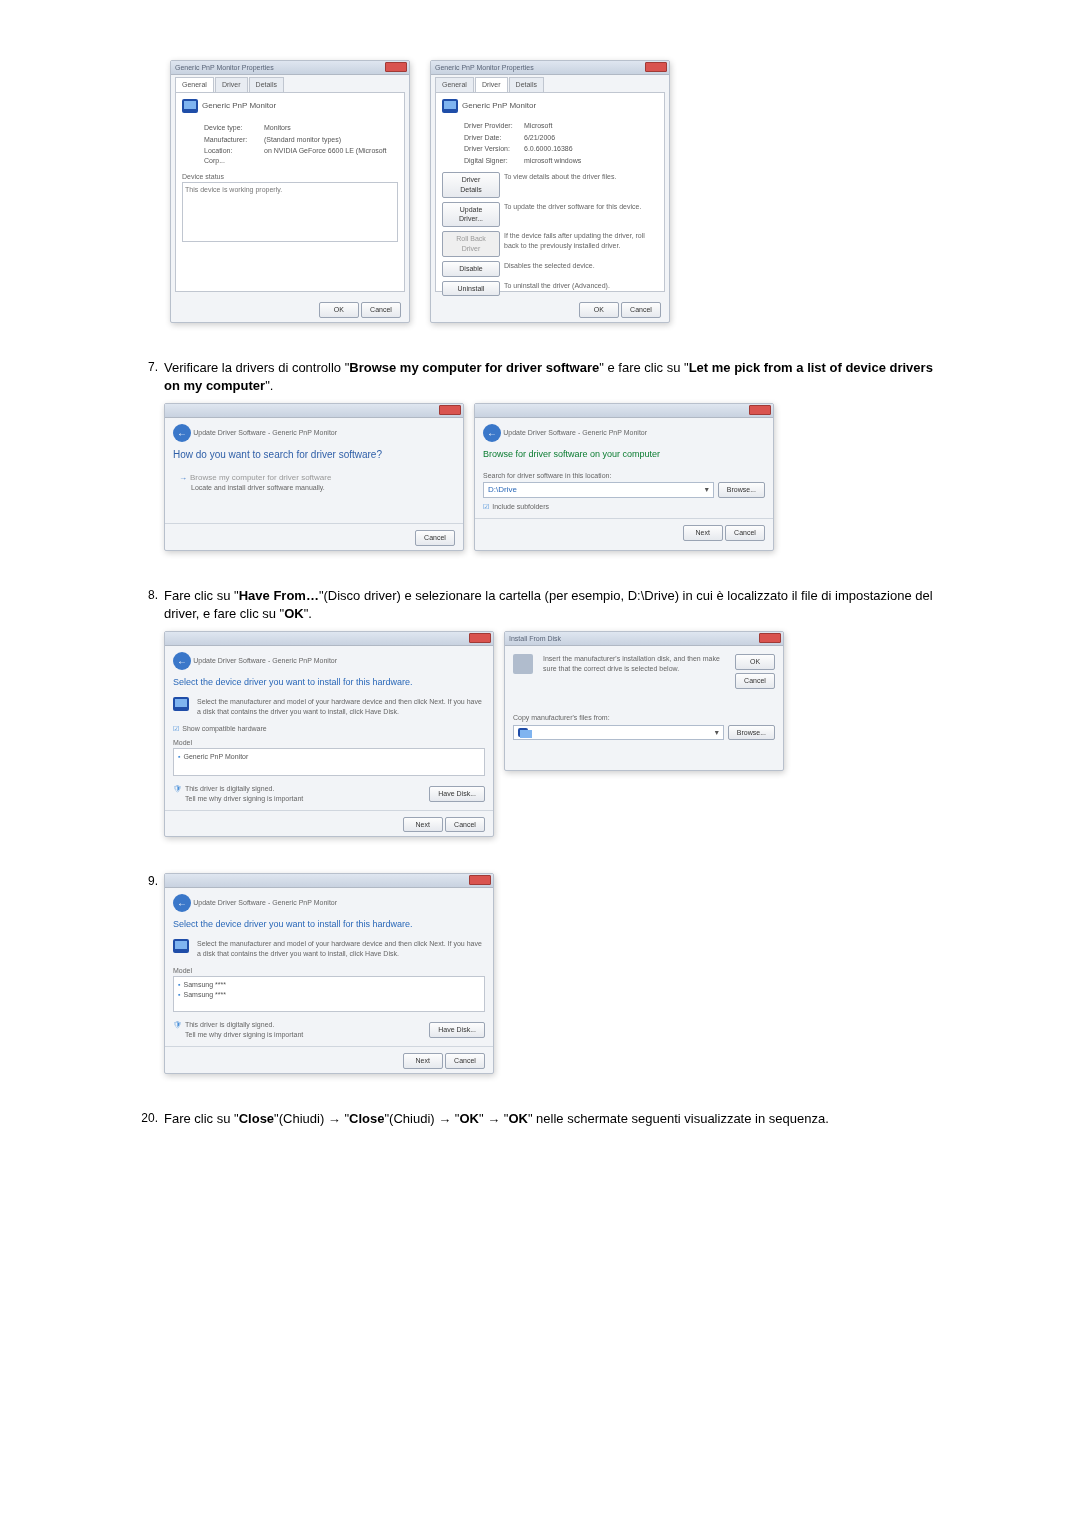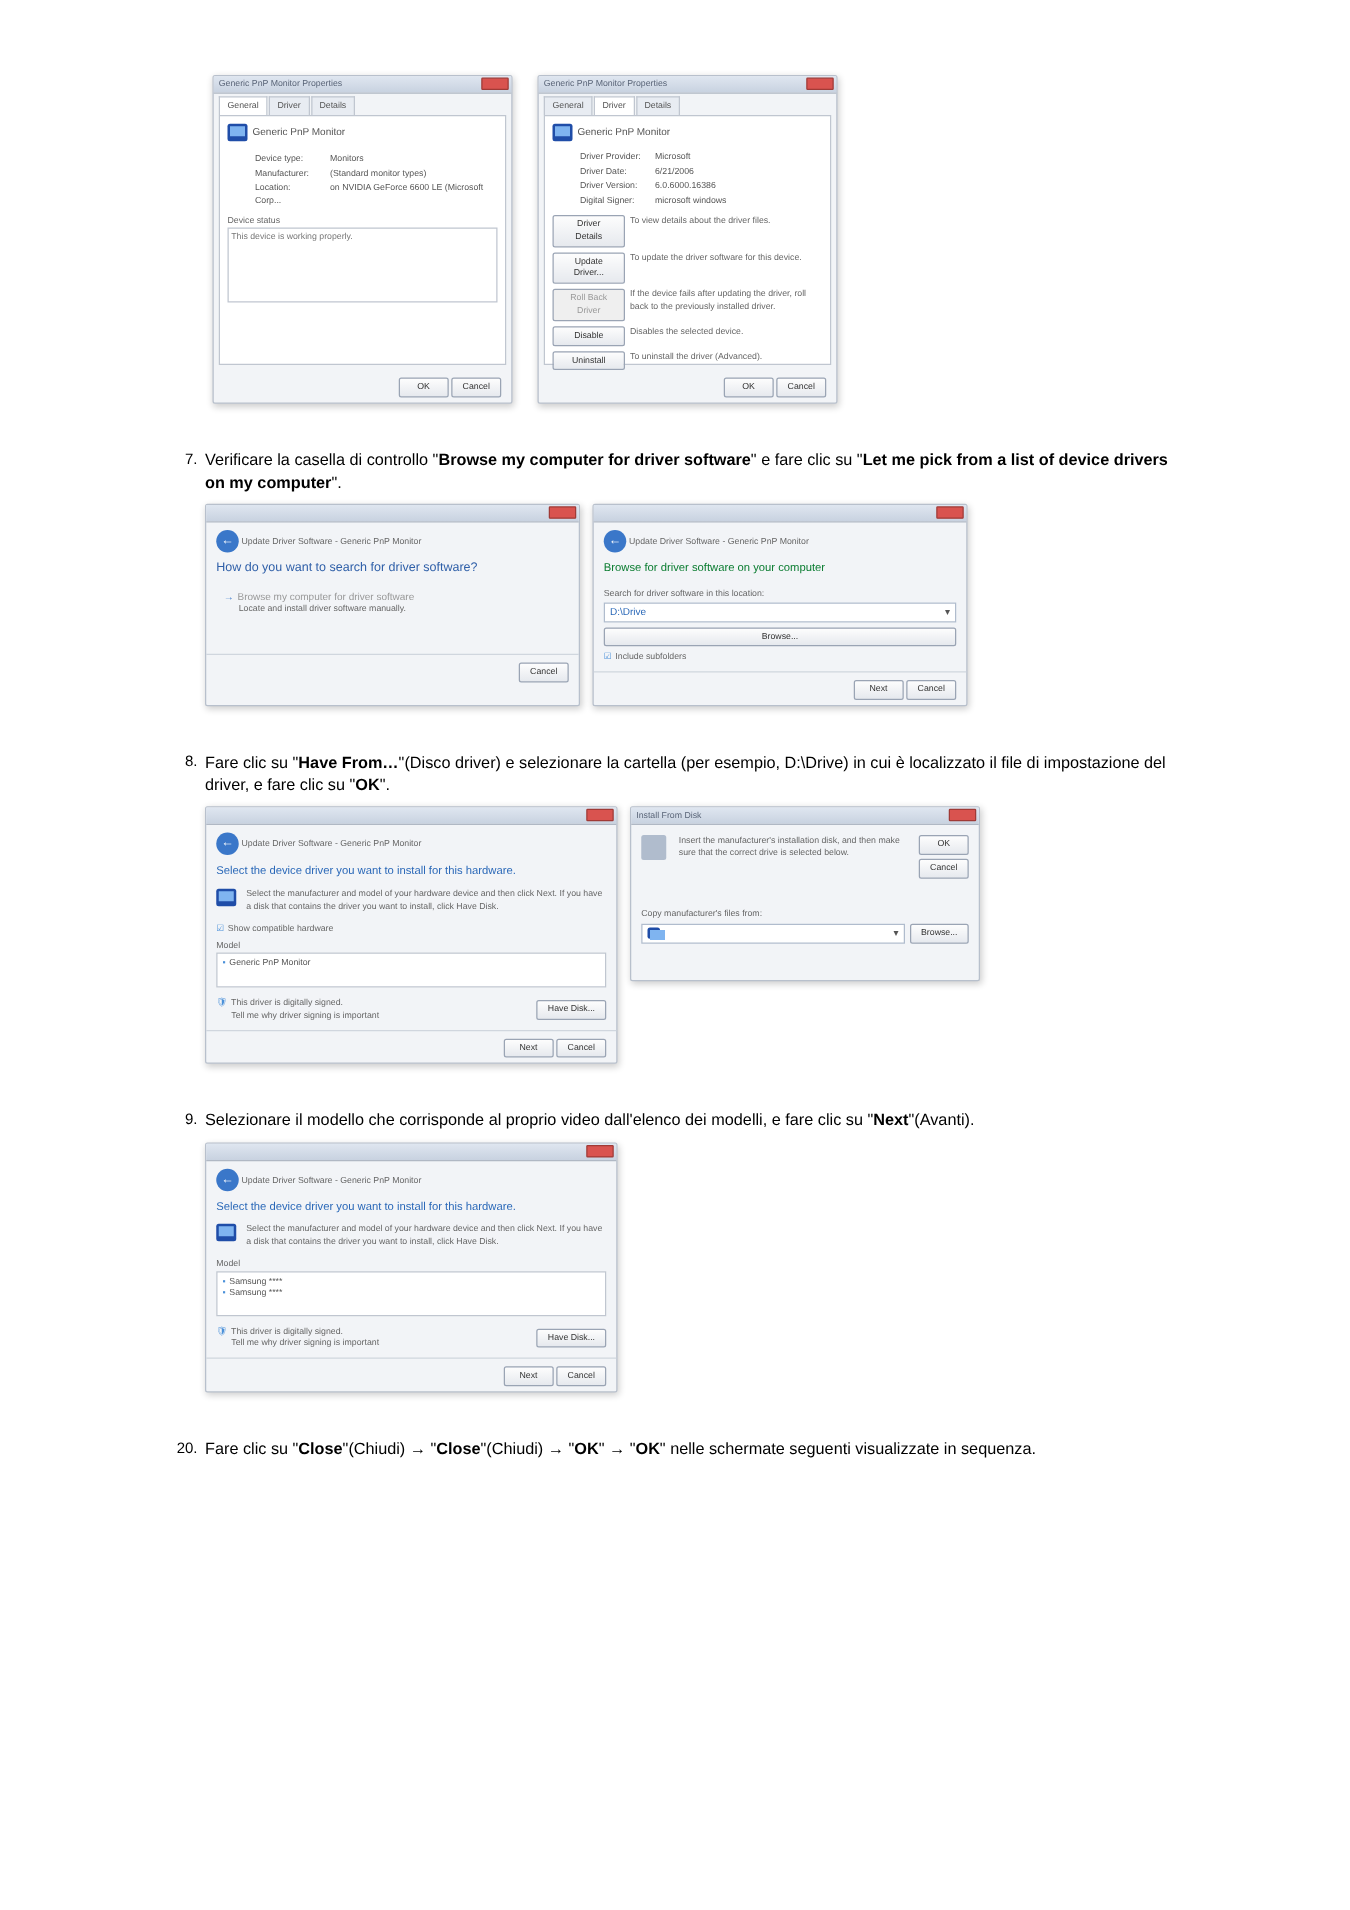--- a/index.html
+++ b/index.html
@@ -230,21 +230,21 @@
       <span class="btn">OK</span>
       <span class="btn">Cancel</span>
     </div>
   </div>
 </div>
 
 <div class="step-row">
   <div class="step-num">7.</div>
   <div class="step-body">
     <div class="step-text">
-      <span>Verificare la casella di controllo "</span><b>Browse my computer for driver software</b><span>" e fare clic su "</span><b>Let me pick from a list of device drivers on my computer</b><span>".</span>
+      <span>Verificare la drivers di controllo "</span><b>Browse my computer for driver software</b><span>" e fare clic su "</span><b>Let me pick from a list of device drivers on my computer</b><span>".</span>
     </div>
     <div class="img-pair">
 
       <div class="win" style="width:300px;">
         <div class="titlebar">
             <div class="closebtn"></div>
           </div>
         <div style="padding:6px 8px;">
           <div style="margin-bottom:6px;"><span class="bluearrow">←</span> <span class="link small-label">Update Driver Software - Generic PnP Monitor</span></div>
           <div style="font-size:10px; color:#2f5fa8; margin:6px 0 10px 0;">How do you want to search for driver software?</div>
@@ -257,21 +257,21 @@
       </div>
 
       <div class="win" style="width:300px;">
         <div class="titlebar">
             <div class="closebtn"></div>
           </div>
         <div style="padding:6px 8px;">
           <div style="margin-bottom:6px;"><span class="bluearrow">←</span> <span class="link small-label">Update Driver Software - Generic PnP Monitor</span></div>
           <div class="green" style="font-size:9px; margin:6px 0 10px 0;">Browse for driver software on your computer</div>
           <div class="small-label">Search for driver software in this location:</div>
-          <div style="display:flex; gap:4px; margin:2px 0 4px 0;flex-direction:column;">
+          <div style="display:flex; gap:4px; margin:2px 0 4px 0;">
             <div style="flex:1; border:1px solid #b0bccd; background:#fff; padding:1px 4px;"><span class="link">D:\Drive</span> <span style="float:right;">▾</span></div>
             <span class="btn">Browse...</span>
           </div>
           <div class="small-label"><span class="cb">☑</span><span>Include subfolders</span></div>
         </div>
         <div class="bottom-btns" style="border-top:1px solid #d0d6de;">
           <span class="btn">Next</span>
           <span class="btn">Cancel</span>
         </div>
       </div>
@@ -337,23 +337,20 @@
           </div>
         </div>
       </div>
     </div>
   </div>
 </div>
 
 <div class="step-row">
   <div class="step-num">9.</div>
   <div class="step-body">
-    <div class="step-text">
-      <span>Selezionare il modello che corrisponde al proprio video dall'elenco dei modelli, e fare clic su "</span><b>Next</b><span>"(Avanti).</span>
-    </div>
 
     <div class="win" style="width:330px;">
       <div class="titlebar">
           <div class="closebtn"></div>
         </div>
       <div style="padding:6px 8px;">
         <div style="margin-bottom:6px;"><span class="bluearrow">←</span> <span class="link small-label">Update Driver Software - Generic PnP Monitor</span></div>
         <div class="link" style="font-size:9px; margin:6px 0 8px 0;">Select the device driver you want to install for this hardware.</div>
         <div style="display:flex; gap:4px; margin-bottom:8px;">
           <span class="monitor-icon"></span>

